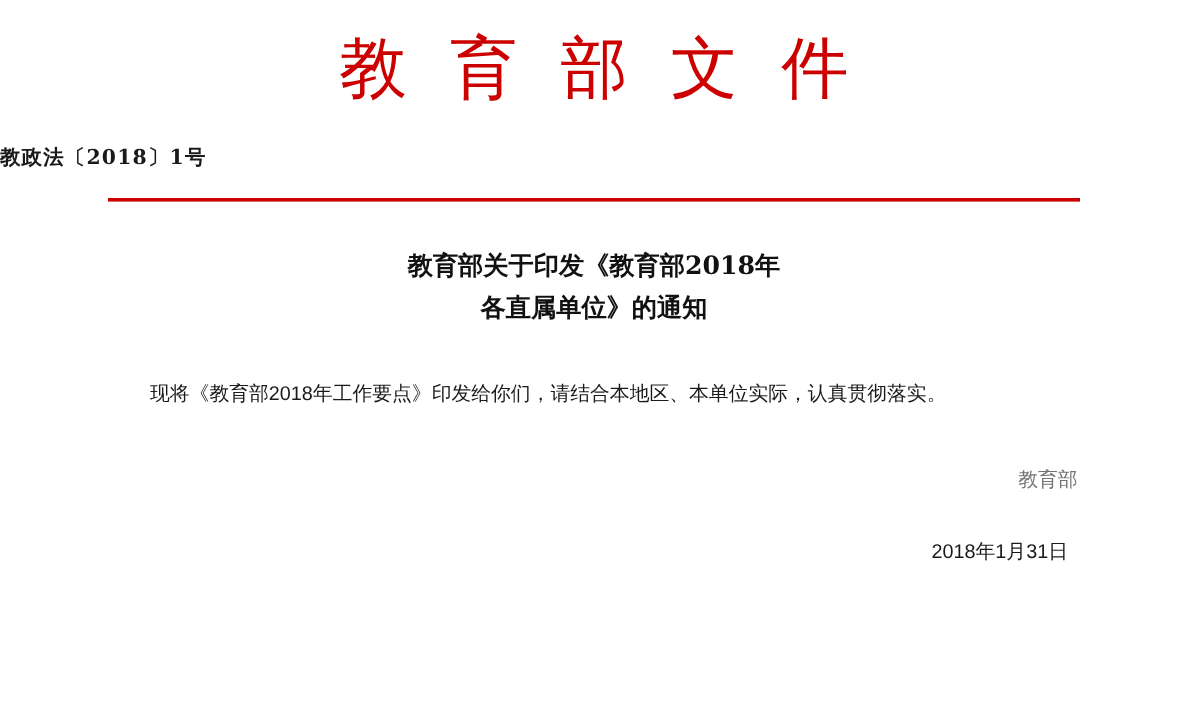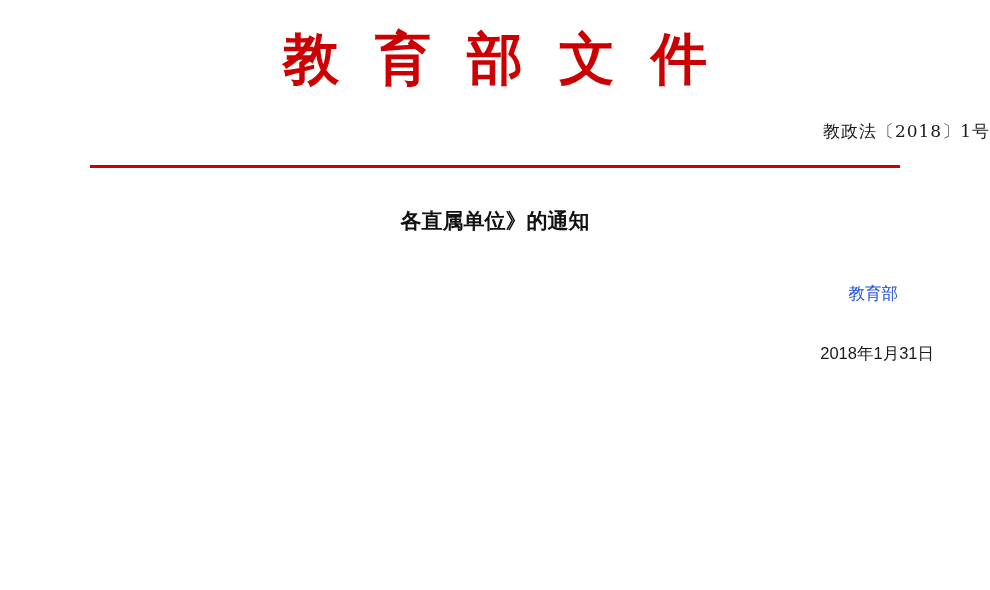--- a/index.html
+++ b/index.html
@@ -21,32 +21,32 @@
     background: #ffffff;
     box-sizing: border-box;
   }
   .masthead {
     text-align: center;
     padding-top: 26px;
   }
   .masthead-title {
     color: #cc0000;
     font-family: "DejaVu Serif", "Liberation Serif", serif;
-    font-weight: bold;
+    font-weight: normal;
     font-size: 56px;
     letter-spacing: 36px;
     text-indent: 36px;
     line-height: 1.15;
     white-space: nowrap;
   }
   .doc-number {
-    text-align: right;
+    text-align: left;
     margin-top: 30px;
     font-family: "DejaVu Serif", "Liberation Serif", serif;
-    font-weight: normal;
+    font-weight: bold;
     font-size: 17px;
     color: #1a1a1a;
     letter-spacing: 1px;
   }
   .red-rule {
     margin: 22px 90px 0 90px;
     height: 3px;
     background: #cc0000;
   }
   .doc-title {
@@ -70,46 +70,48 @@
   }
   .para {
     margin-top: 22px;
     text-indent: 33px;
     text-align: justify;
   }
   .signature {
     margin: 44px 92px 0 0;
     text-align: right;
     font-size: 16.5px;
-    color: #1d4ed8;
+    color: #737373;
   }
   .date {
-    margin: 38px 56px 0 0;
+    margin: 38px 100px 0 0;
     text-align: right;
     font-size: 16.5px;
     color: #1a1a1a;
   }
 </style>
 </head>
 <body>
 
 <div class="page">
 
   <div class="masthead">
     <div class="masthead-title">教育部文件</div>
   </div>
 
   <div class="doc-number">教政法〔2018〕1号</div>
 
   <div class="red-rule"></div>
 
   <div class="doc-title">
+    <div>教育部关于印发《教育部2018年</div>
     <div>各直属单位》的通知</div>
   </div>
 
   <div class="body-block">
+    <div class="para">现将《教育部2018年工作要点》印发给你们，请结合本地区、本单位实际，认真贯彻落实。</div>
   </div>
 
   <div class="signature">教育部</div>
 
   <div class="date">2018年1月31日</div>
 
 </div>
 
 </body></html>

